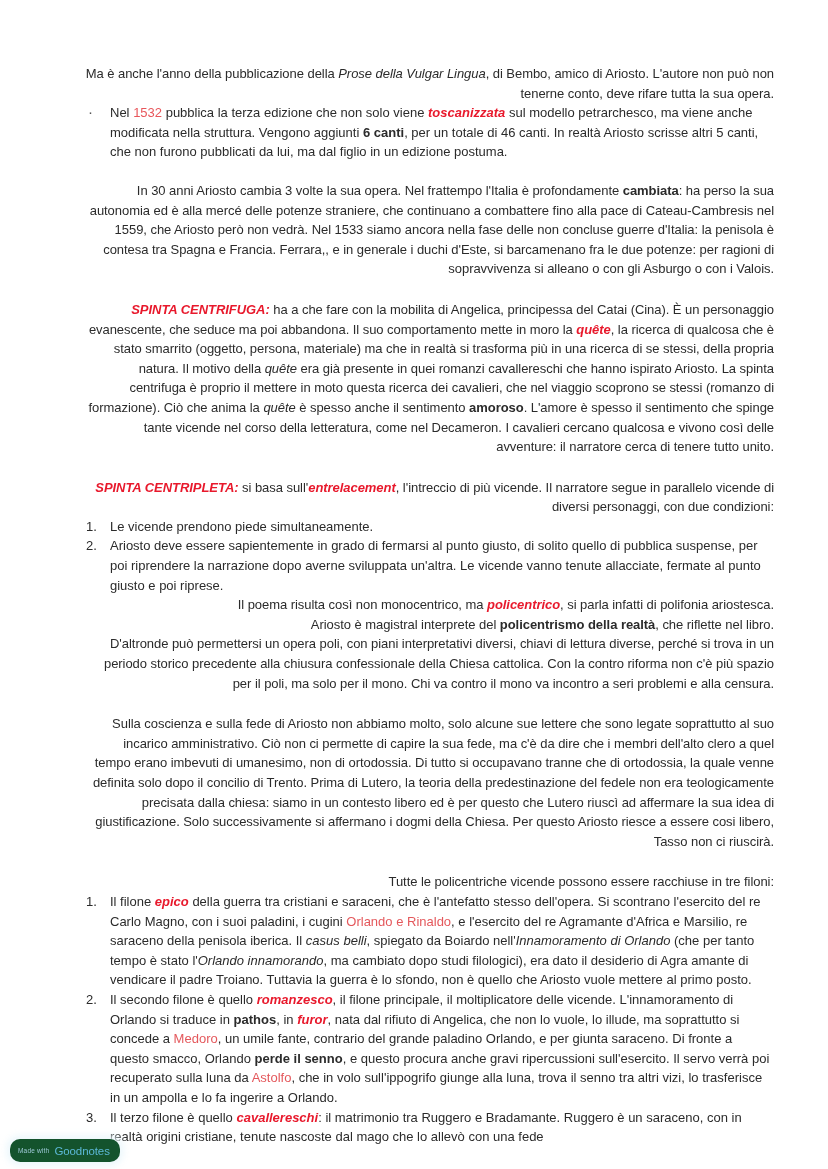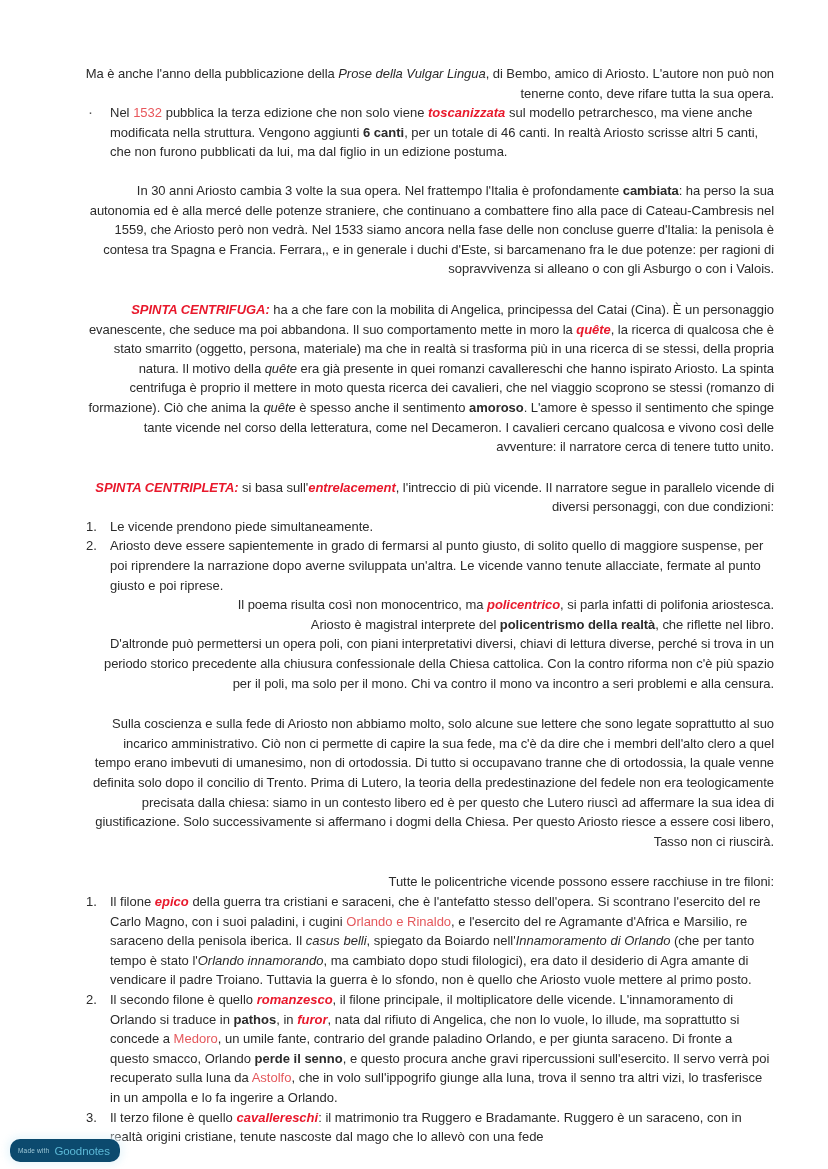--- a/index.html
+++ b/index.html
@@ -99,21 +99,21 @@
   .watermark {
     position: absolute;
     left: 10px;
     top: 1139px;
     height: 19px;
     display: flex;
     align-items: center;
     gap: 5px;
     padding: 2px 10px 2px 8px;
     border-radius: 10px;
-    background: #0c4a6e;
+    background: #14532d;
     box-shadow: 0 0 6px 4px rgba(235,247,251,0.85);
   }
   .watermark .made {
     font-size: 6.5px;
     color: #9FC9D8;
     letter-spacing: 0.2px;
     white-space: nowrap;
   }
   .watermark .brand {
     font-size: 11.5px;
@@ -141,21 +141,21 @@
     <div class="gap-lg"></div>
 
     <p class="para"><span class="r-red-b">SPINTA CENTRIFUGA:</span><span> ha a che fare con la </span><span class="r-u">mobilita di Angelica</span><span>, principessa del Catai (Cina). È un personaggio evanescente, che seduce ma poi abbandona. Il suo comportamento mette in moro la </span><span class="r-red-bi">quête</span><span>, la </span><span class="r-u">ricerca</span><span> di qualcosa che è stato smarrito (oggetto, persona, materiale) ma che in realtà si trasforma più in una ricerca di </span><span class="r-u">se stessi</span><span>, della propria natura. Il motivo della </span><span class="r-i">quête</span><span> era già presente in quei romanzi cavallereschi che hanno ispirato Ariosto. La spinta centrifuga è proprio il </span><span class="r-u">mettere in moto</span><span> questa ricerca dei cavalieri, che nel viaggio scoprono se stessi (romanzo di formazione). Ciò che anima la </span><span class="r-i">quête</span><span> è spesso anche il sentimento </span><span class="r-b">amoroso</span><span>. L'amore è spesso il sentimento che spinge tante vicende nel corso della letteratura, come nel Decameron. I cavalieri cercano qualcosa e vivono così delle avventure: il narratore cerca di tenere tutto unito.</span></p>
 
     <div class="gap-lg"></div>
 
     <p class="para"><span class="r-red-b">SPINTA CENTRIPLETA:</span><span> si basa sull'</span><span class="r-red-bi">entrelacement</span><span>, l'intreccio di più vicende. Il narratore segue in parallelo vicende di diversi personaggi, con due condizioni:</span></p>
 
     <ol class="numbers">
       <li><span>Le vicende prendono piede </span><span class="r-u">simultaneamente</span><span>.</span></li>
-      <li><span>Ariosto deve essere sapientemente in grado di fermarsi al punto giusto, di solito quello di maggiore </span><span class="r-u">suspense</span><span>, per poi riprendere la narrazione dopo averne sviluppata un'altra. Le vicende vanno tenute </span><span class="r-u">allacciate</span><span>, fermate al punto giusto e poi riprese.</span></li>
+      <li><span>Ariosto deve essere sapientemente in grado di fermarsi al punto giusto, di solito quello di pubblica </span><span class="r-u">suspense</span><span>, per poi riprendere la narrazione dopo averne sviluppata un'altra. Le vicende vanno tenute </span><span class="r-u">allacciate</span><span>, fermate al punto giusto e poi riprese.</span></li>
     </ol>
 
     <p class="para"><span>Il poema risulta così non monocentrico, ma </span><span class="r-red-b">policentrico</span><span>, si parla infatti di </span><span class="r-u">polifonia ariostesca</span><span>.</span></p>
 
     <p class="para"><span>Ariosto è magistral interprete del </span><span class="r-b">policentrismo della realtà</span><span>, che riflette nel libro.</span></p>
 
     <p class="para"><span>D'altronde può permettersi un opera poli, con piani interpretativi diversi, chiavi di lettura diverse, perché si trova in un periodo storico precedente alla </span><span class="r-u">chiusura confessionale</span><span> della Chiesa cattolica. Con la contro riforma non c'è più spazio per il poli, ma solo per il mono. Chi va contro il mono va incontro a seri problemi e alla censura.</span></p>
 
     <div class="gap-lg"></div>
 

